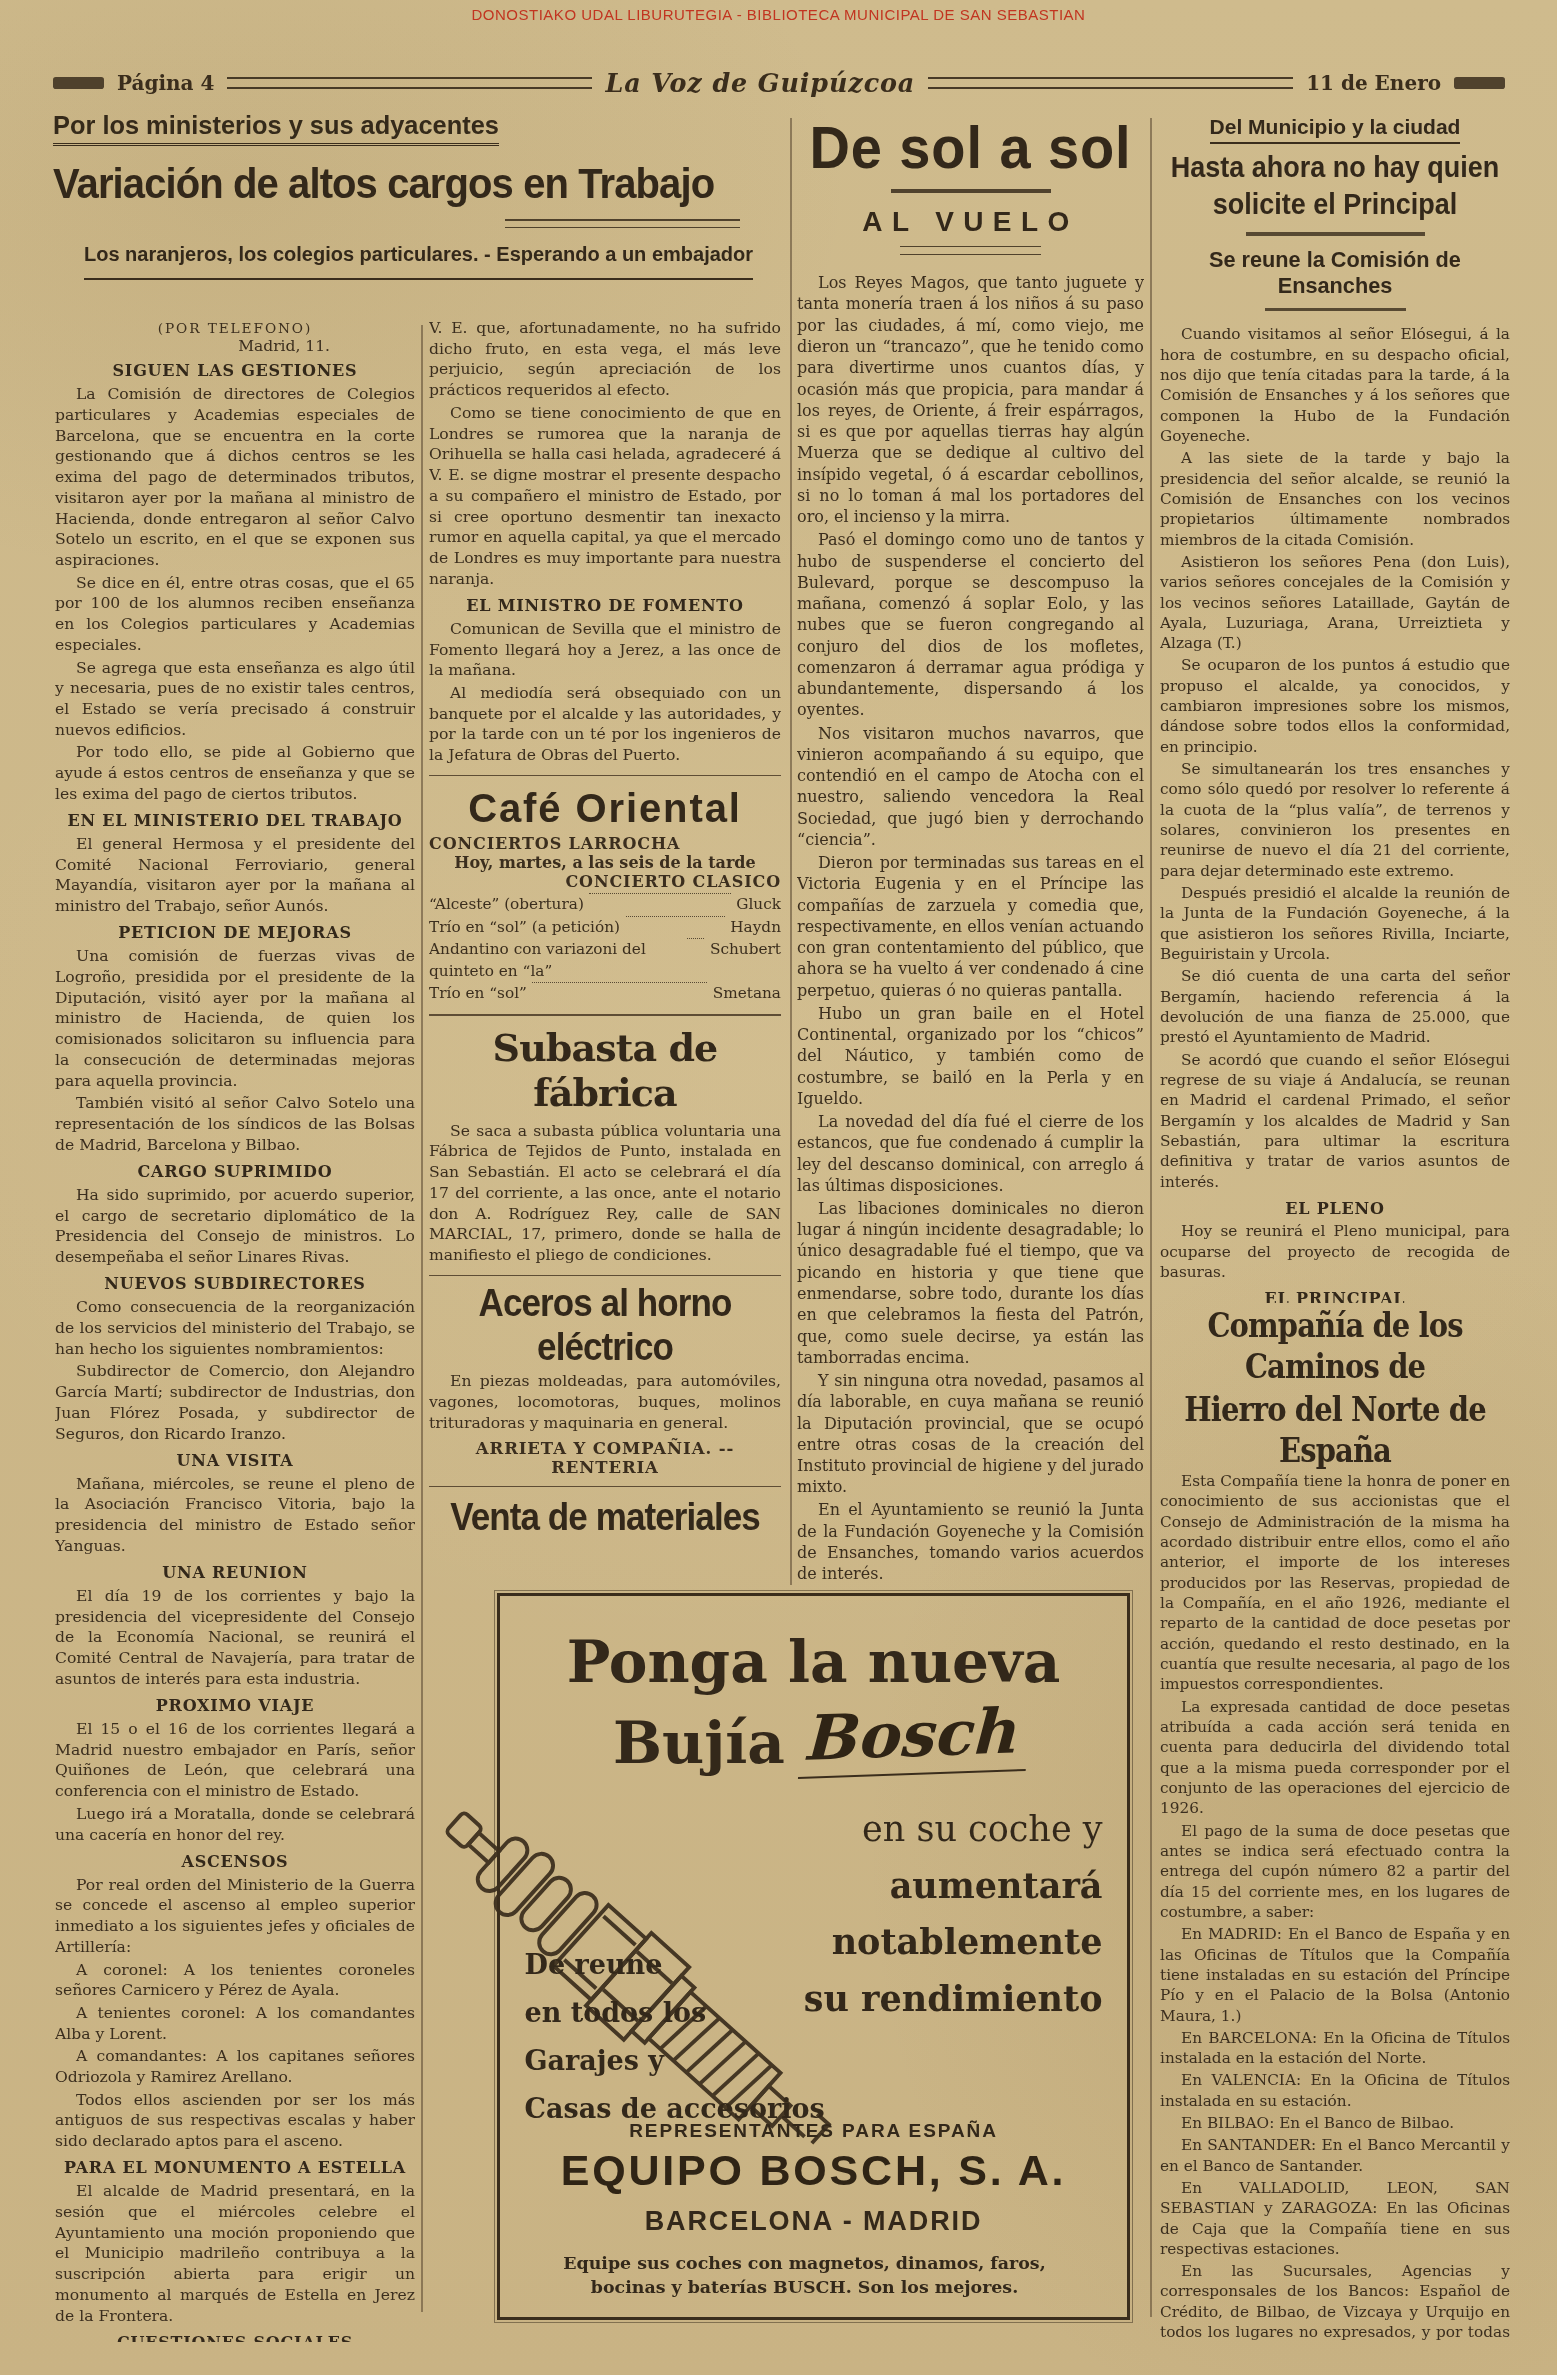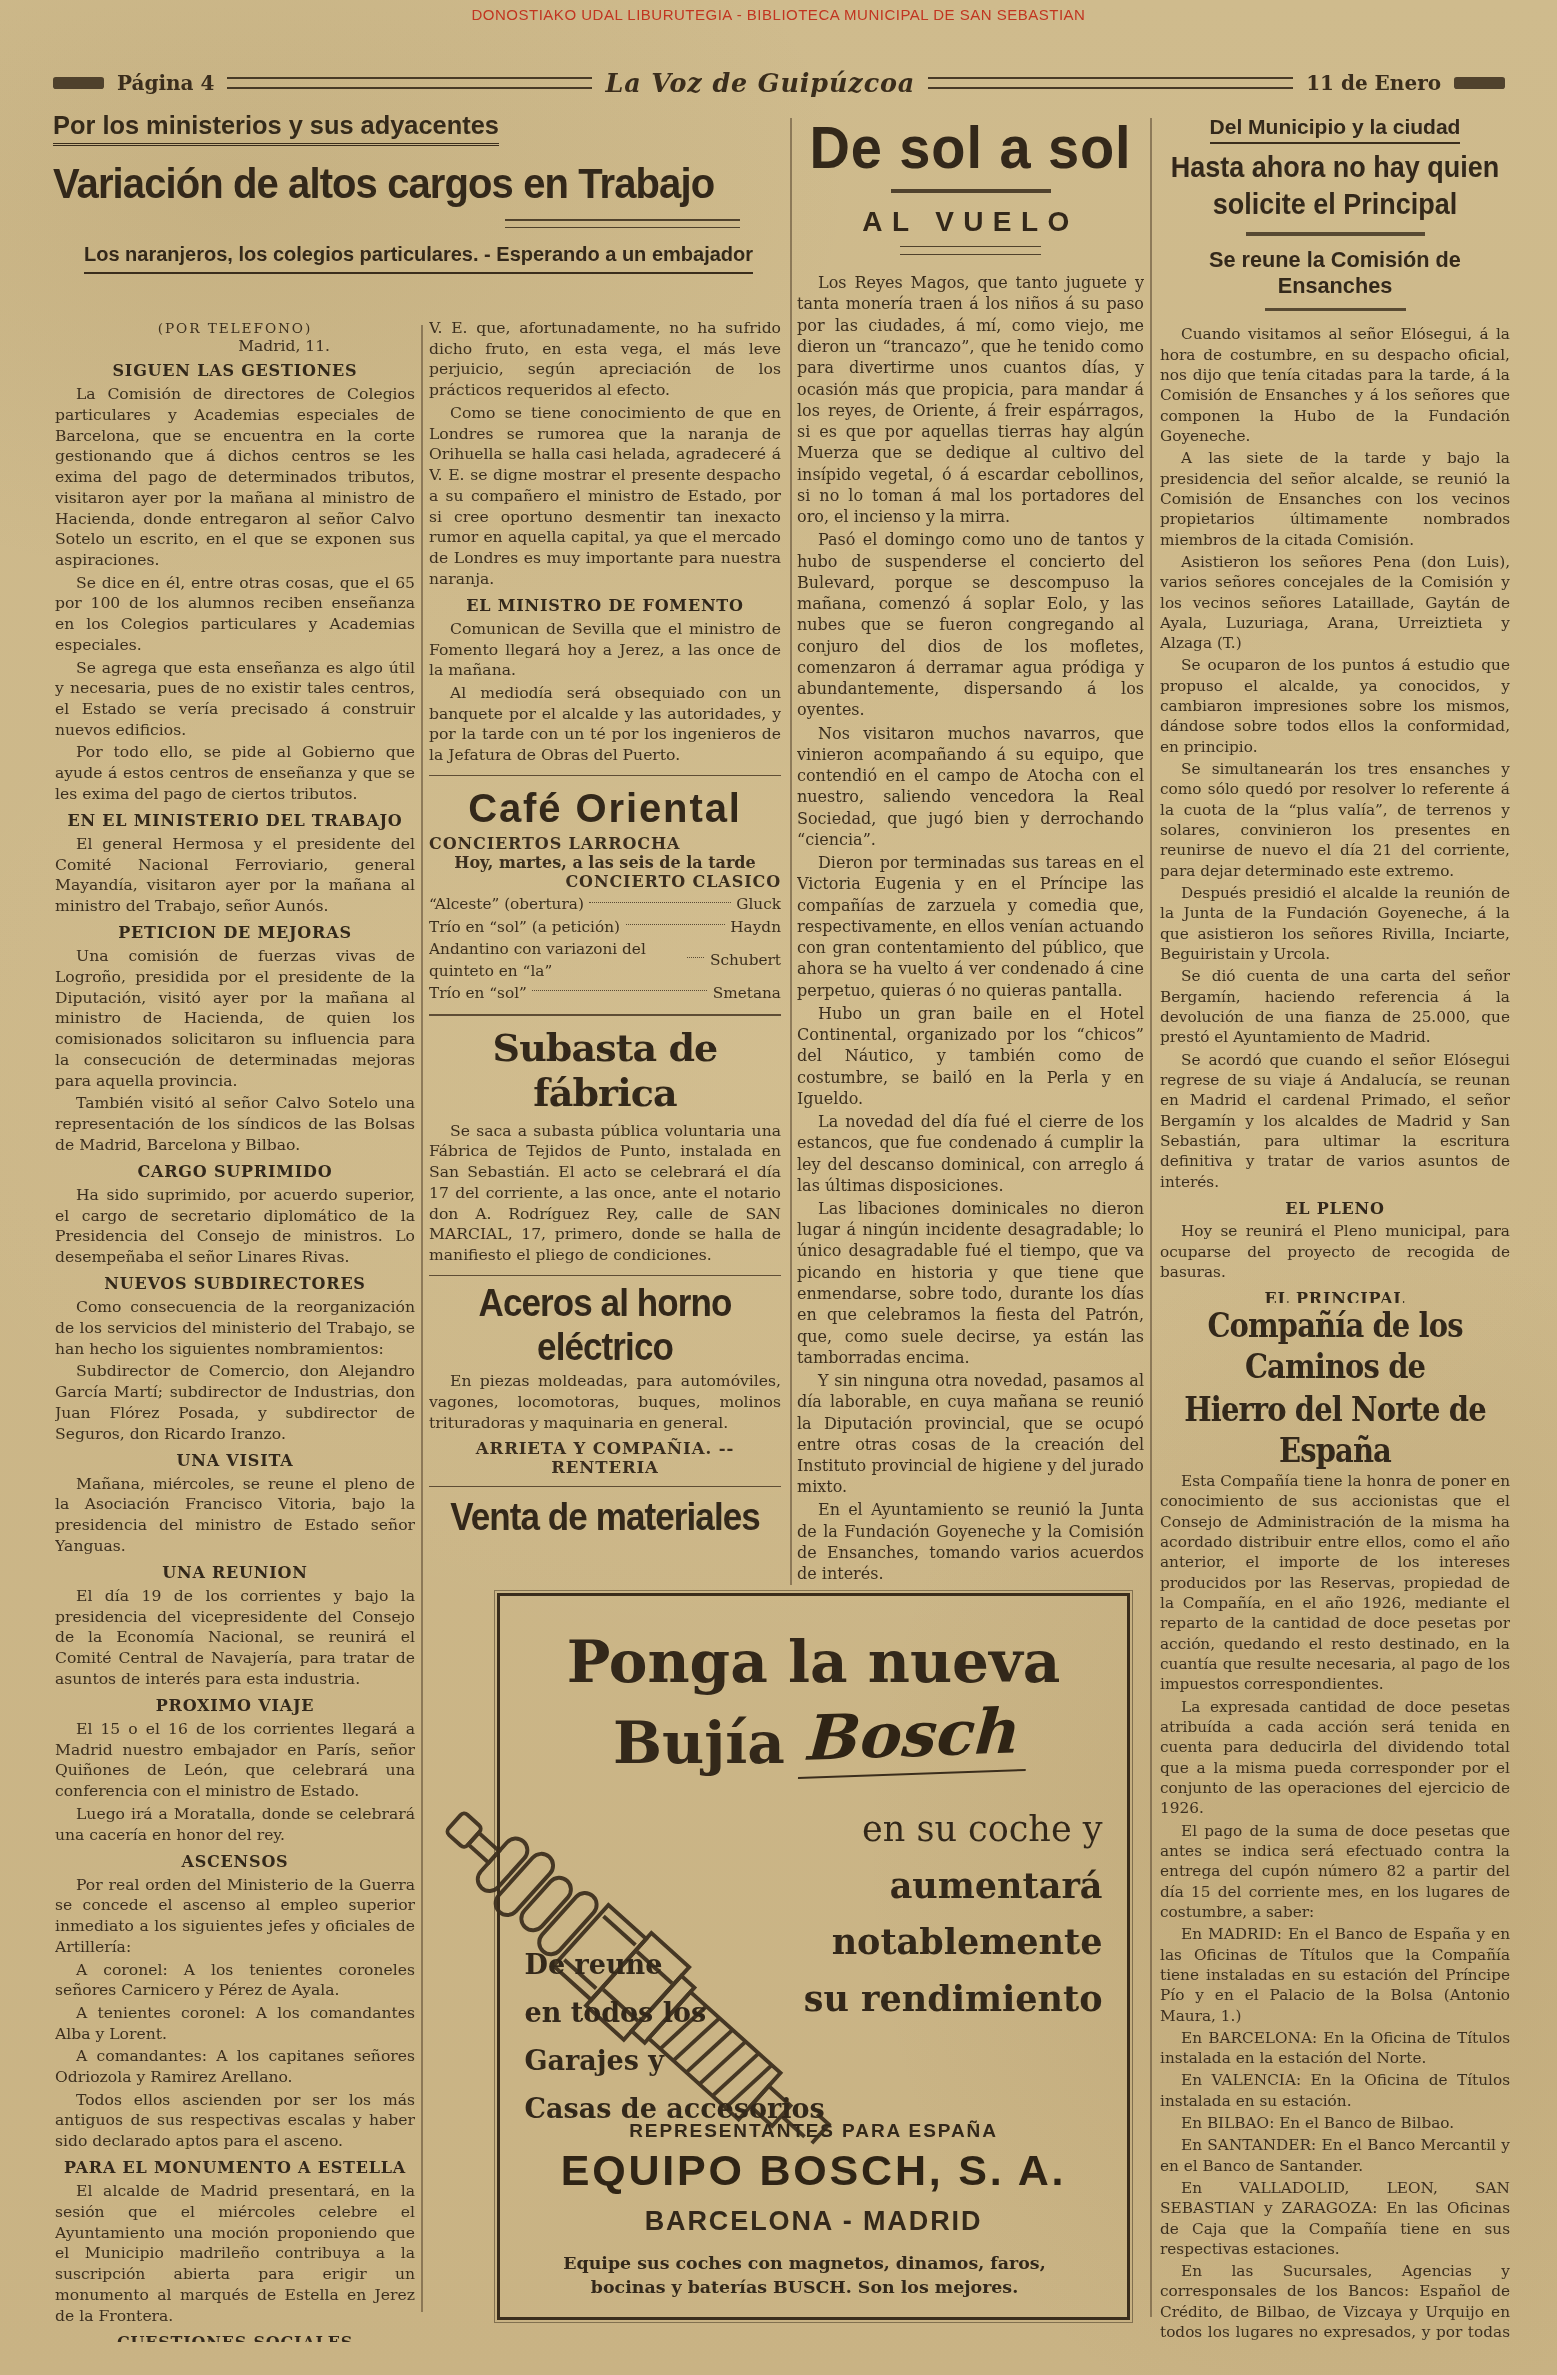--- a/index.html
+++ b/index.html
@@ -33,21 +33,21 @@
   .xhead{font-size:16px;font-weight:bold;text-align:center;letter-spacing:0.8px;margin:6.6px 0 3.8px;color:#33281a;}
   
   .lead-header{position:absolute;left:53px;top:111px;width:731px;}
   .kicker{font-family:"Liberation Sans", sans-serif;font-weight:bold;font-size:25.4px;
     display:inline-block;border-bottom:3.8px double #3a2d1c;padding-bottom:2.8px;color:#352a1a;}
   .lead-headline{font-family:"Liberation Sans", sans-serif;font-weight:bold;font-size:40px;
     letter-spacing:-0.9px;white-space:nowrap;margin-top:13px;color:#33281a;transform:scaleY(1.08);transform-origin:left top;}
   .lead-dblrule{width:235px;height:6.6px;border-top:2.8px solid #3a2d1c;border-bottom:1.9px solid #3a2d1c;margin:15px 0 0 452px;opacity:.85;}
   .lead-subdeck{font-family:"Liberation Sans", sans-serif;font-weight:bold;font-size:20px;text-align:center;
     margin-top:15px;color:#33281a;}
-  .lead-subdeck span{display:inline-block;border-bottom:2.8px solid #3a2d1c;padding-bottom:6px;}
+  .lead-subdeck span{display:inline-block;border-bottom:2.8px solid #3a2d1c;padding-bottom:12px;}
   .dateline1{font-size:13.7px;text-align:center;letter-spacing:1.9px;margin:1.9px 0 0;}
   .dateline2{font-size:15.5px;text-align:right;padding-right:85px;margin:0.9px 0 2.8px;}
   
   .col{position:absolute;overflow:hidden;}
   #col1{left:55px;top:318px;width:360px;height:2024px;}
   #col2{left:429px;top:318px;width:352px;height:1273px;}
   #col3{left:797px;top:115px;width:347px;height:1474px;}
   #col4{left:1160px;top:115px;width:350px;height:1188px;}
   #col4b{left:1160px;top:1305px;width:350px;height:1036px;}
   
@@ -69,21 +69,21 @@
   
   .norte-headline{font-family:"DejaVu Serif", serif;font-weight:bold;font-size:29px;line-height:1.22;text-align:center;
     letter-spacing:-0.9px;color:#33281a;transform:scaleY(1.18);transform-origin:center top;margin-bottom:24.5px;}
   
   .cafe-title{font-family:"Liberation Sans", sans-serif;font-weight:bold;font-size:40px;text-align:center;
     letter-spacing:1.9px;margin:5.6px 0 3.8px;color:#33281a;}
   .cafe-line1{font-size:16px;font-weight:bold;letter-spacing:0.9px;}
   .cafe-line2{font-size:16px;font-weight:bold;text-align:center;}
   .cafe-line3{font-size:16px;font-weight:bold;text-align:right;letter-spacing:0.9px;}
   .prog{margin-top:1.9px;}
-  .prog-row{display:flex;align-items:center;font-size:15.3px;line-height:1.45;}
+  .prog-row{display:flex;align-items:flex-start;font-size:15.3px;line-height:1.45;}
   .prog-work{white-space:normal;}
   .prog-dots{flex:1;border-bottom:1.9px dotted #3b2e1e;margin:0 5.6px 4.7px;min-width:17px;opacity:.8;}
   .prog-comp{white-space:nowrap;}
   .ad-title-serif{font-family:"DejaVu Serif", serif;font-weight:bold;font-size:38px;text-align:center;margin:3.8px 0 5.6px;
     letter-spacing:-0.9px;color:#33281a;}
   .ad-title-sans{font-family:"Liberation Sans", sans-serif;font-weight:bold;font-size:35px;text-align:center;margin:3.8px 0 5.6px;
     letter-spacing:-0.9px;color:#33281a;transform:scaleY(1.1);}
   .firm-line{font-size:16.5px;font-weight:bold;text-align:center;letter-spacing:0.9px;margin:5.6px 0 1.9px;}
   
   .bosch-ad{position:absolute;left:497px;top:1593px;width:633px;height:727px;

